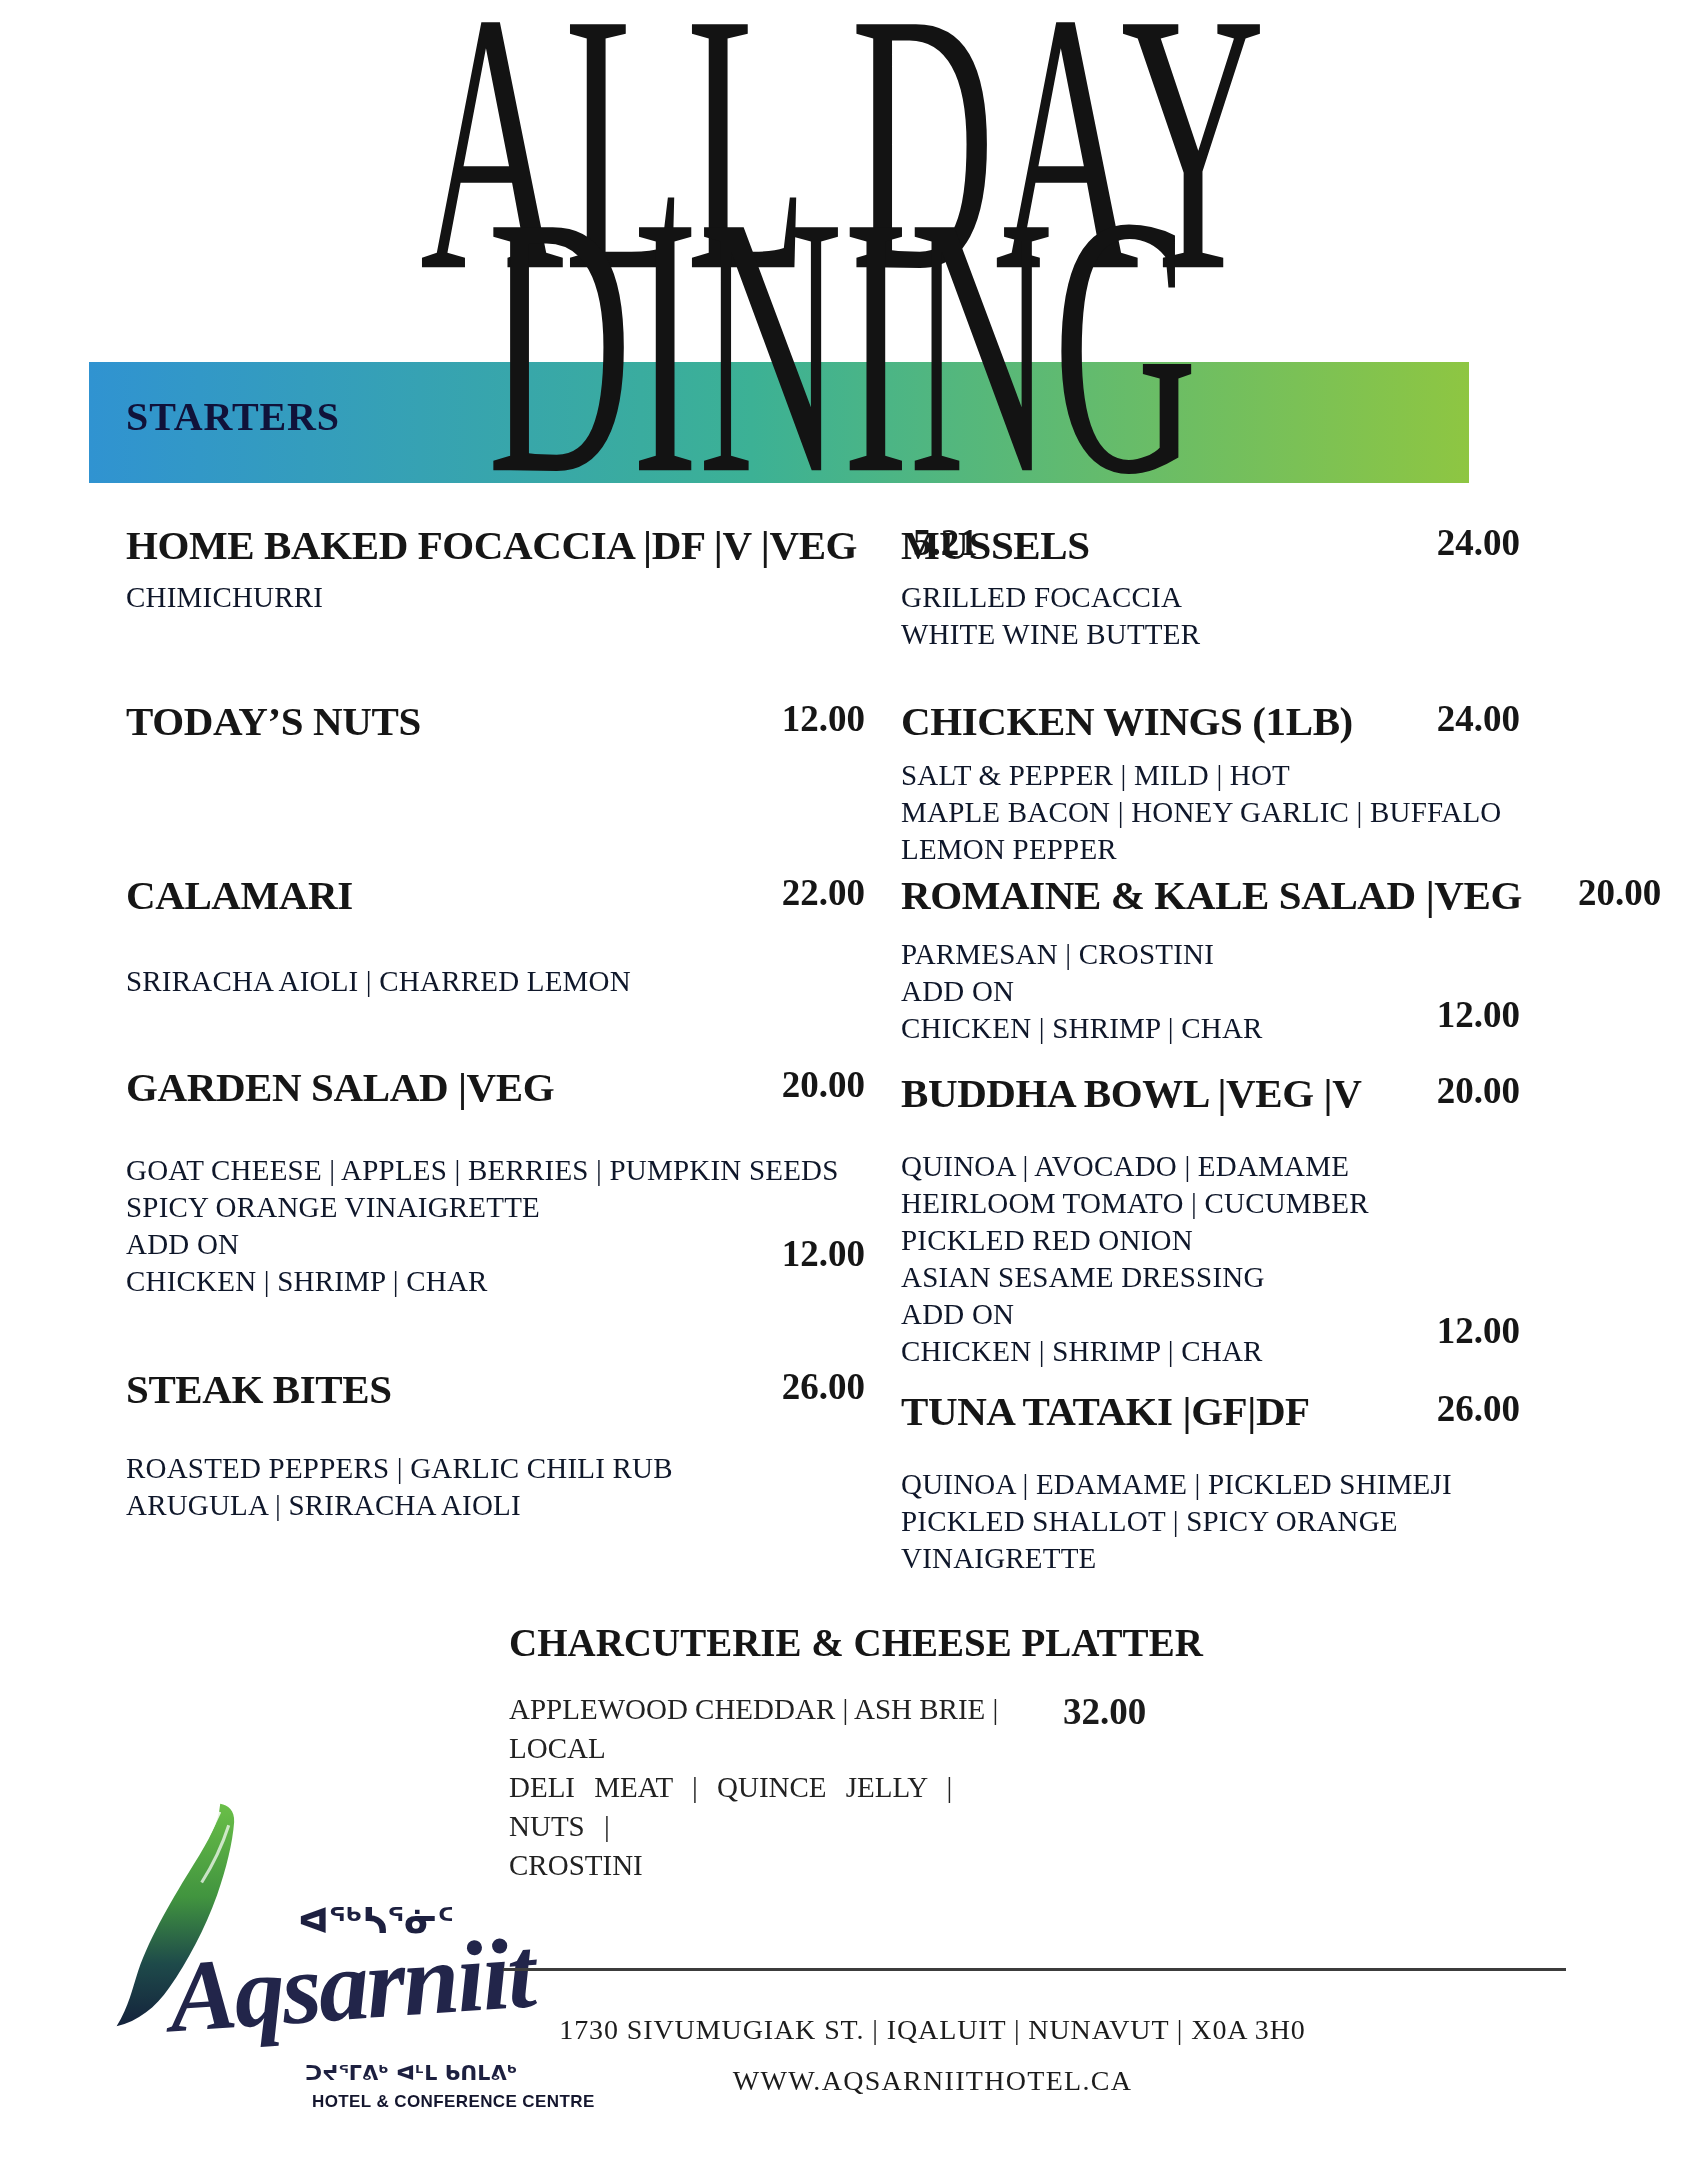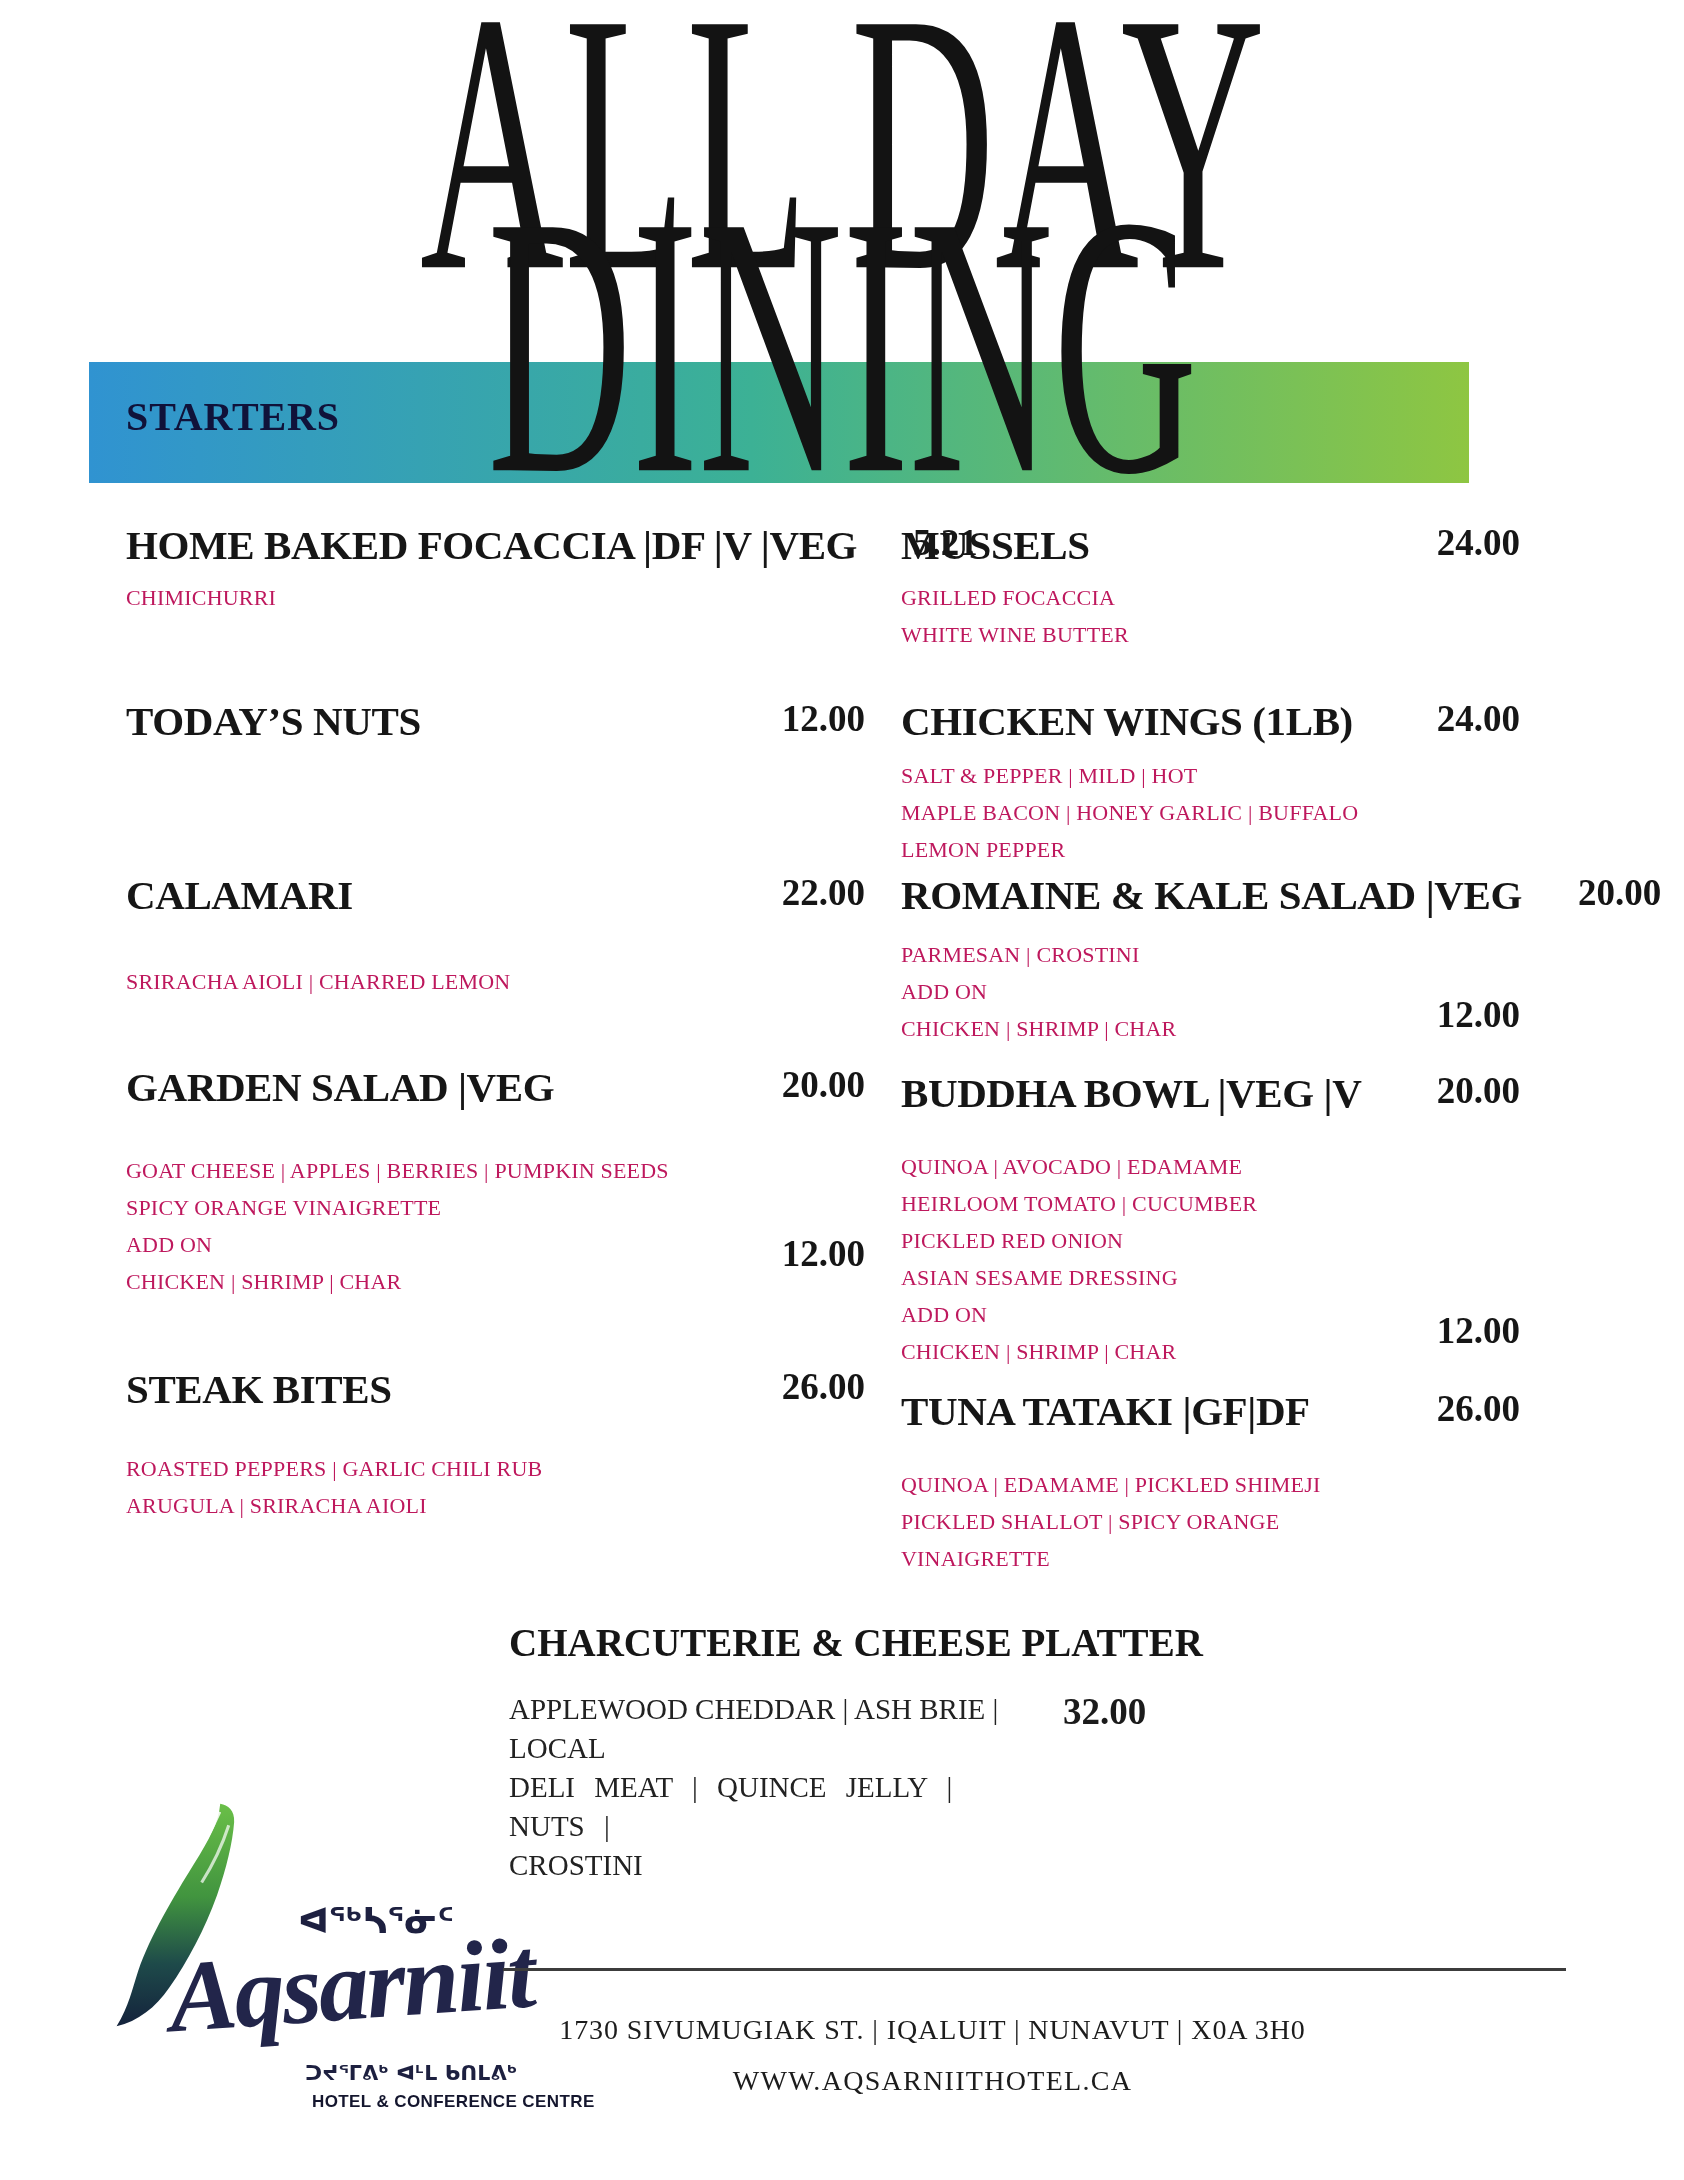--- a/index.html
+++ b/index.html
@@ -18,21 +18,21 @@
   #banner{position:absolute;left:89px;top:362px;width:1380px;height:121px;z-index:1;
           background:linear-gradient(90deg,#3093d1 0%,#3cb195 48%,#8ec642 100%);}
   #starters-label{position:absolute;left:37px;top:31px;
           font-size:40px;font-weight:700;letter-spacing:0.9px;color:#10123a;}
 
   
   .mi{position:absolute;}
   .mi-head{display:flex;justify-content:space-between;align-items:flex-start;gap:39px;}
   .mi-name{font-size:41px;font-weight:700;letter-spacing:-0.4px;color:#161616;white-space:nowrap;}
   .mi-price{font-size:37px;font-weight:700;color:#161616;padding-left:17px;}
-  .mi-desc{font-size:22px;line-height:37px;letter-spacing:0.2px;color:#be185d;}
+  .mi-desc{font-size:29px;line-height:37px;letter-spacing:0.2px;color:#0f172a;}
   .mi-addon{position:absolute;right:0;font-size:37px;font-weight:700;color:#161616;}
 
   
   #feature-title{position:absolute;left:509px;top:1620px;font-size:39px;font-weight:700;color:#161616;}
   #feature-desc{position:absolute;left:509px;top:1690px;width:490px;
                 font-size:29px;line-height:39px;color:#222;}
   #feature-desc .just{word-spacing:12px;}
   #feature-price{position:absolute;left:1063px;top:1690px;font-size:37px;font-weight:700;}
 
   

